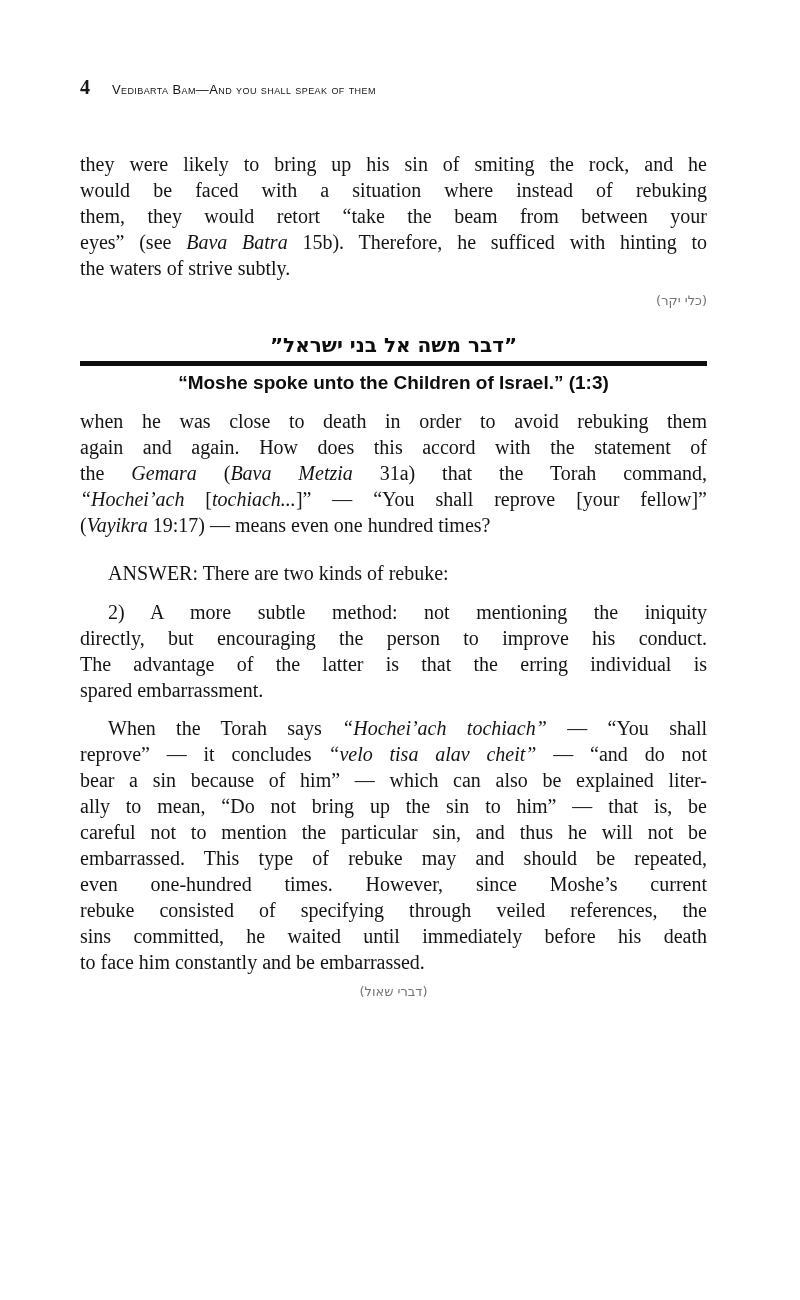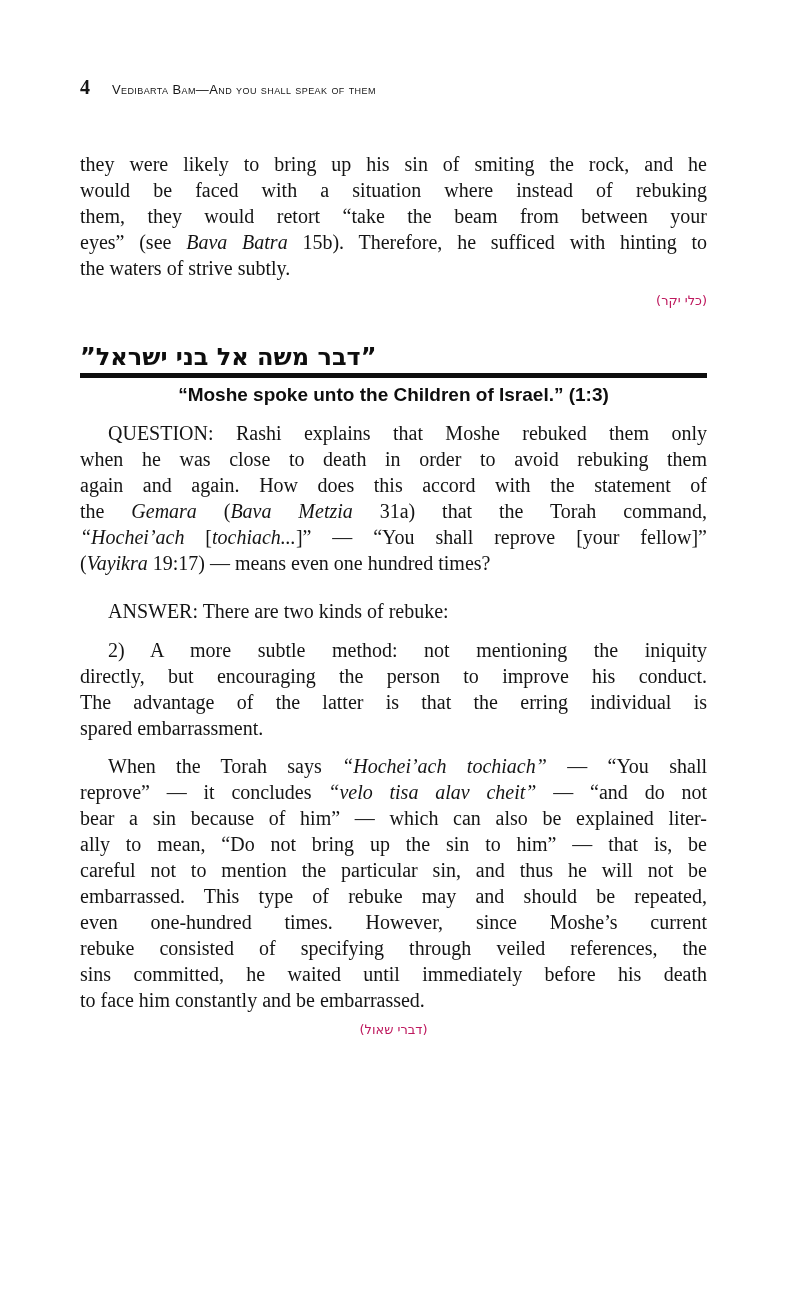--- a/index.html
+++ b/index.html
@@ -49,31 +49,31 @@
   .it { font-style: italic; }
   .mt-intro { margin-top: 52px; }
   .mt-q { margin-top: 14px; }
   .mt-a { margin-top: 22px; }
   .mt-p { margin-top: 13px; }
   .mt-p2 { margin-top: 12px; }
   .attribution {
     font-family: "DejaVu Sans", sans-serif;
     font-size: 13px;
     text-align: right;
-    color: #be185d;
+    color: #737373;
     margin-top: 12px;
   }
   .attribution.second { margin-top: 9px; text-align: center; }
   .heb-title {
     font-family: "DejaVu Sans", sans-serif;
     font-weight: 700;
-    font-size: 24px;
+    font-size: 20px;
     line-height: 26px;
-    text-align: left;
-    margin-top: 36px;
+    text-align: center;
+    margin-top: 24px;
     color: #0e0e0e;
   }
   .rule {
     height: 5px;
     background: #0e0e0e;
     margin-top: 3px;
   }
   .eng-title {
     font-family: "Liberation Sans", sans-serif;
     font-weight: 700;
@@ -105,21 +105,20 @@
 
     <div class="attribution" dir="rtl">(כלי יקר)</div>
 
     <div class="heb-title" dir="rtl">”דבר משה אל בני ישראל”</div>
 
     <div class="rule"></div>
 
     <div class="eng-title">“Moshe spoke unto the Children of Israel.” (1:3)</div>
 
     <div class="para mt-q">
-        <div class="line indent"><span>QUESTION: Rashi explains that Moshe rebuked them only</span></div>
         <div class="line"><span>when he was close to death in order to avoid rebuking them</span></div>
         <div class="line"><span>again and again. How does this accord with the statement of</span></div>
         <div class="line"><span>the </span><span class="it">Gemara</span><span> (</span><span class="it">Bava Metzia</span><span> 31a) that the Torah command,</span></div>
         <div class="line"><span class="it">“Hochei’ach</span><span> [</span><span class="it">tochiach...</span><span>]” — “You shall reprove [your fellow]”</span></div>
         <div class="line last"><span>(</span><span class="it">Vayikra</span><span> 19:17) — means even one hundred times?</span></div>
       </div>
 
     <div class="para mt-a">
         <div class="line last indent"><span>ANSWER: There are two kinds of rebuke:</span></div>
       </div>

